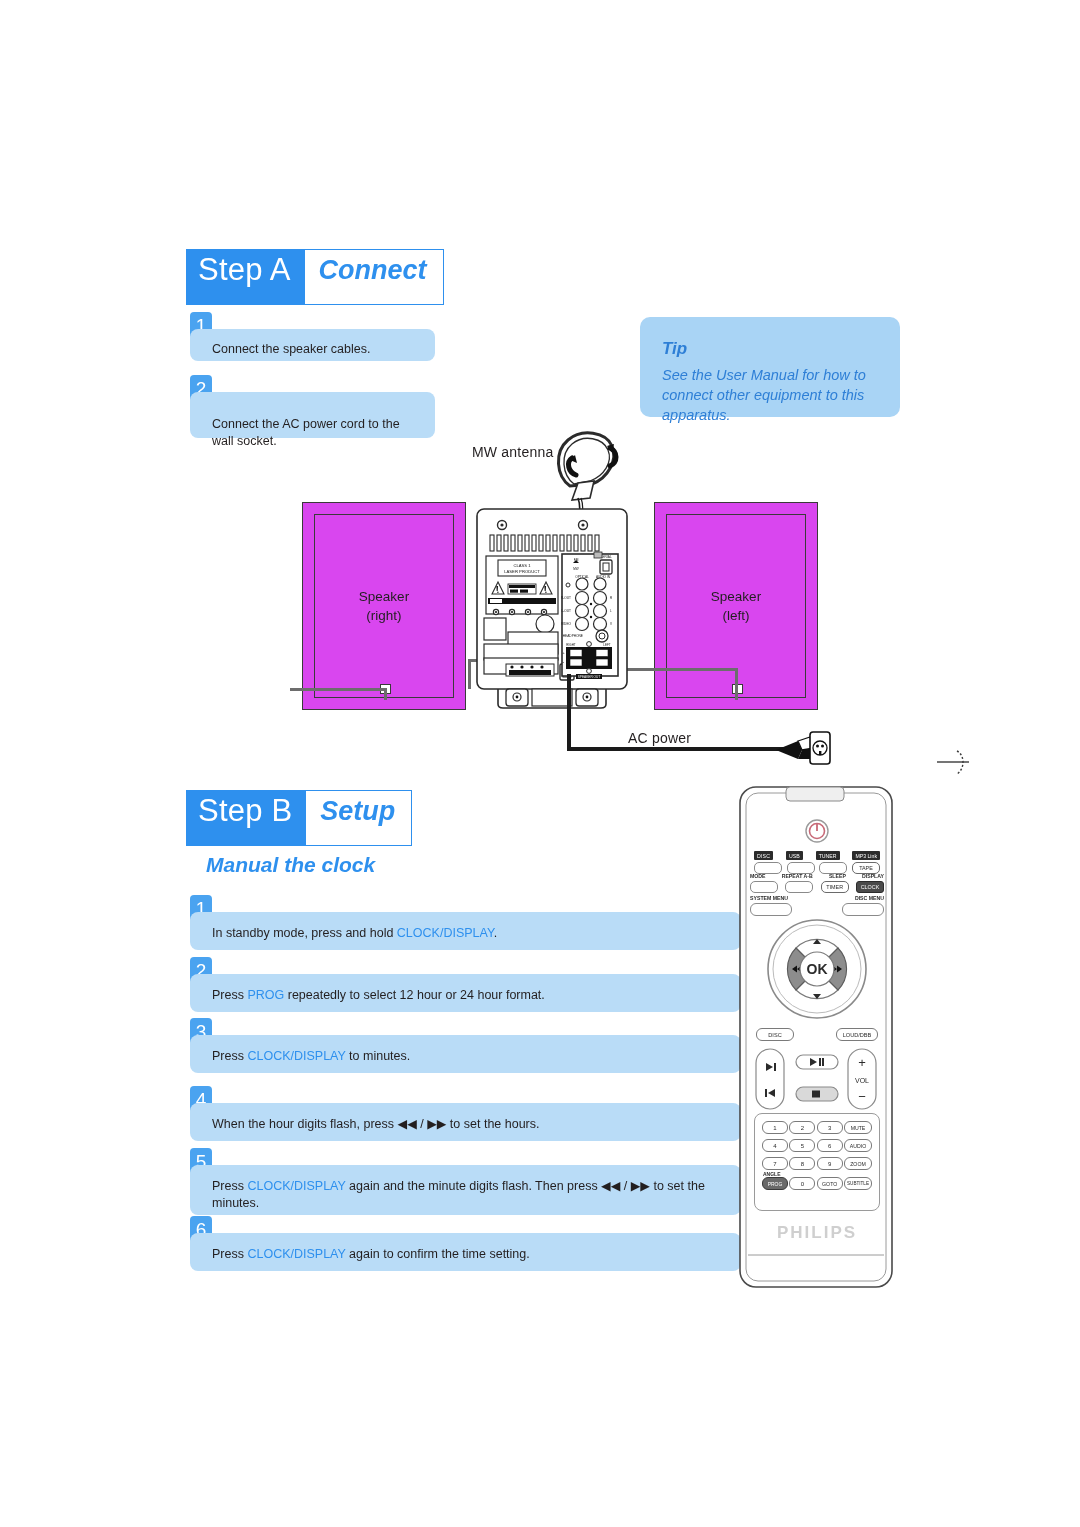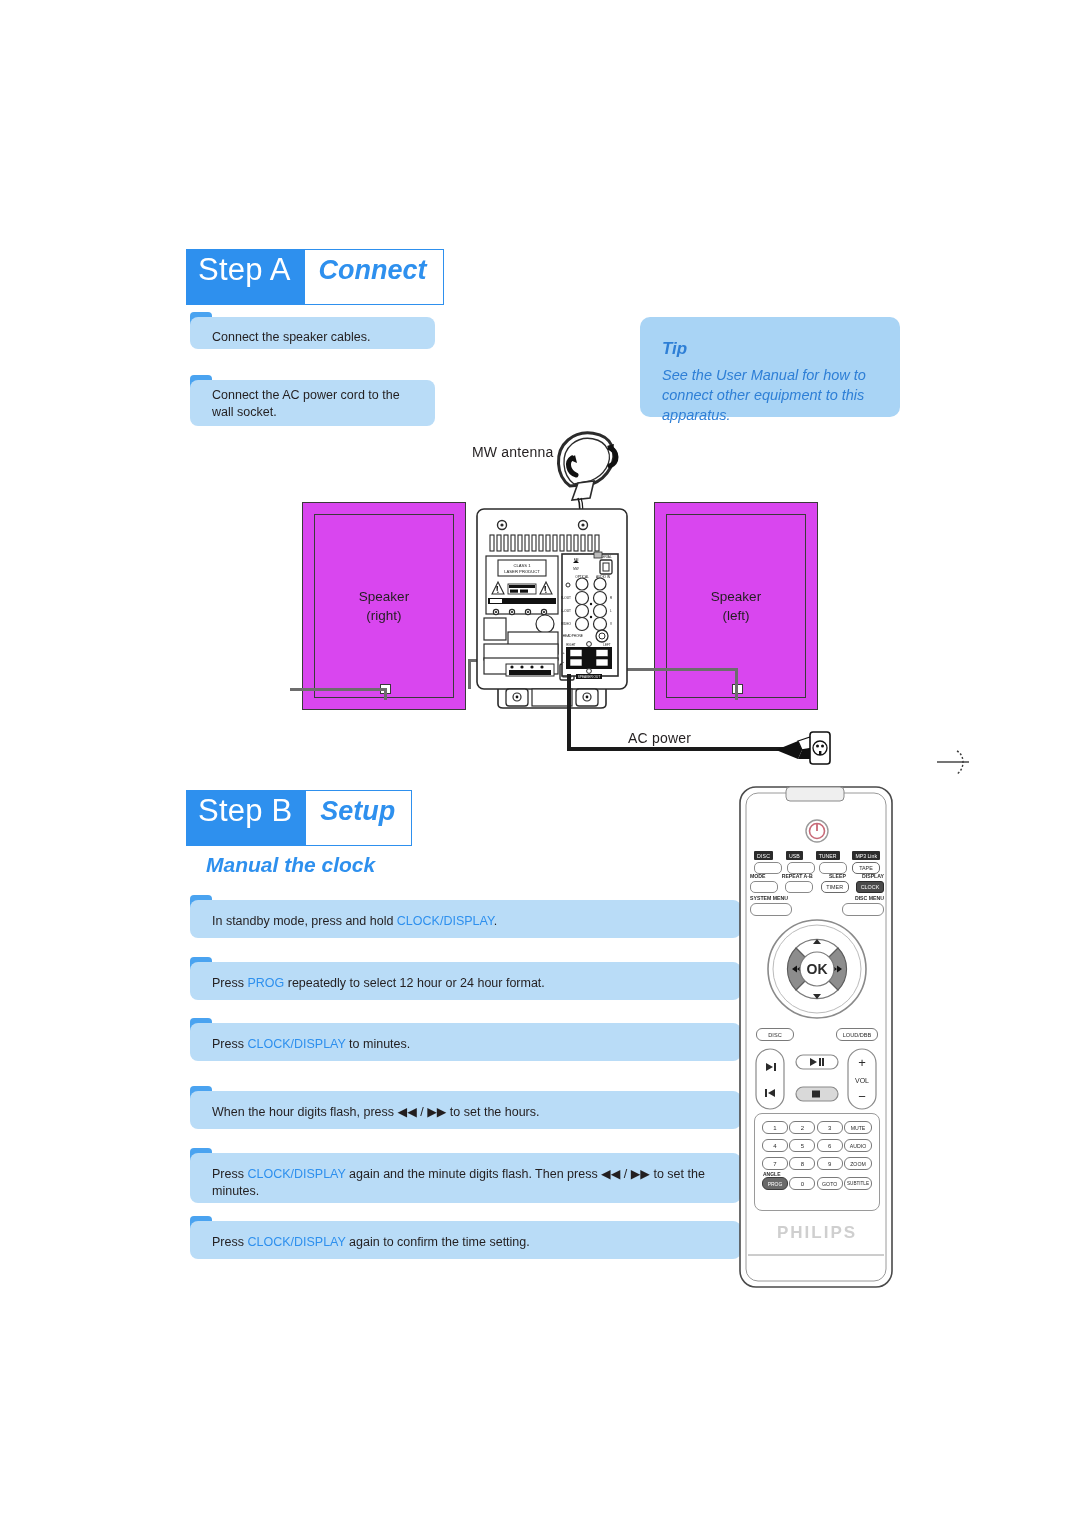--- a/index.html
+++ b/index.html
@@ -24,21 +24,21 @@
   }
 
   
   .inst{position:absolute;}
   .inst .num{
     position:absolute;left:0;top:0;width:22px;height:26px;
     color:#ffffff;background:#4aa3f0;border-radius:4px 4px 2px 2px;
     font-size:19px;line-height:27px;text-align:center;
   }
   .inst .bubble{
-    position:absolute;left:0;top:5px;
+    position:absolute;left:0;top:17px;
     background:#b9dcf7;border-radius:8px;
     box-sizing:border-box;
     padding:13px 16px 10px 22px;
     font-size:12.5px;line-height:17px;color:#231f20;
   }
   .hl{color:#2e90ee;}
 
   
   .tip{
     position:absolute;background:#a9d4f5;border-radius:10px;
@@ -96,21 +96,21 @@
     <div class="word">Connect</div>
   </div>
 
   <div class="inst" style="left:190px;top:312px;width:245px;">
     <div class="num">1</div>
     <div class="bubble" style="width:245px;height:32px;padding-top:12px;">Connect the speaker cables.</div>
   </div>
 
   <div class="inst" style="left:190px;top:375px;width:245px;">
     <div class="num">2</div>
-    <div class="bubble" style="width:245px;height:46px;padding-top:7px;">Connect the AC power cord to the wall socket.</div>
+    <div class="bubble" style="width:245px;height:46px;padding-top:24px;">Connect the AC power cord to the wall socket.</div>
   </div>
 
   <div class="tip" style="left:640px;top:317px;width:260px;height:100px;">
     <div class="tip-title">Tip</div>
     <div class="tip-body">See the User Manual for how to connect other equipment to this apparatus.</div>
   </div>
 
   <div class="diagram">
 
     <div class="dlabel" style="left:182px;top:14px;">MW antenna</div>

